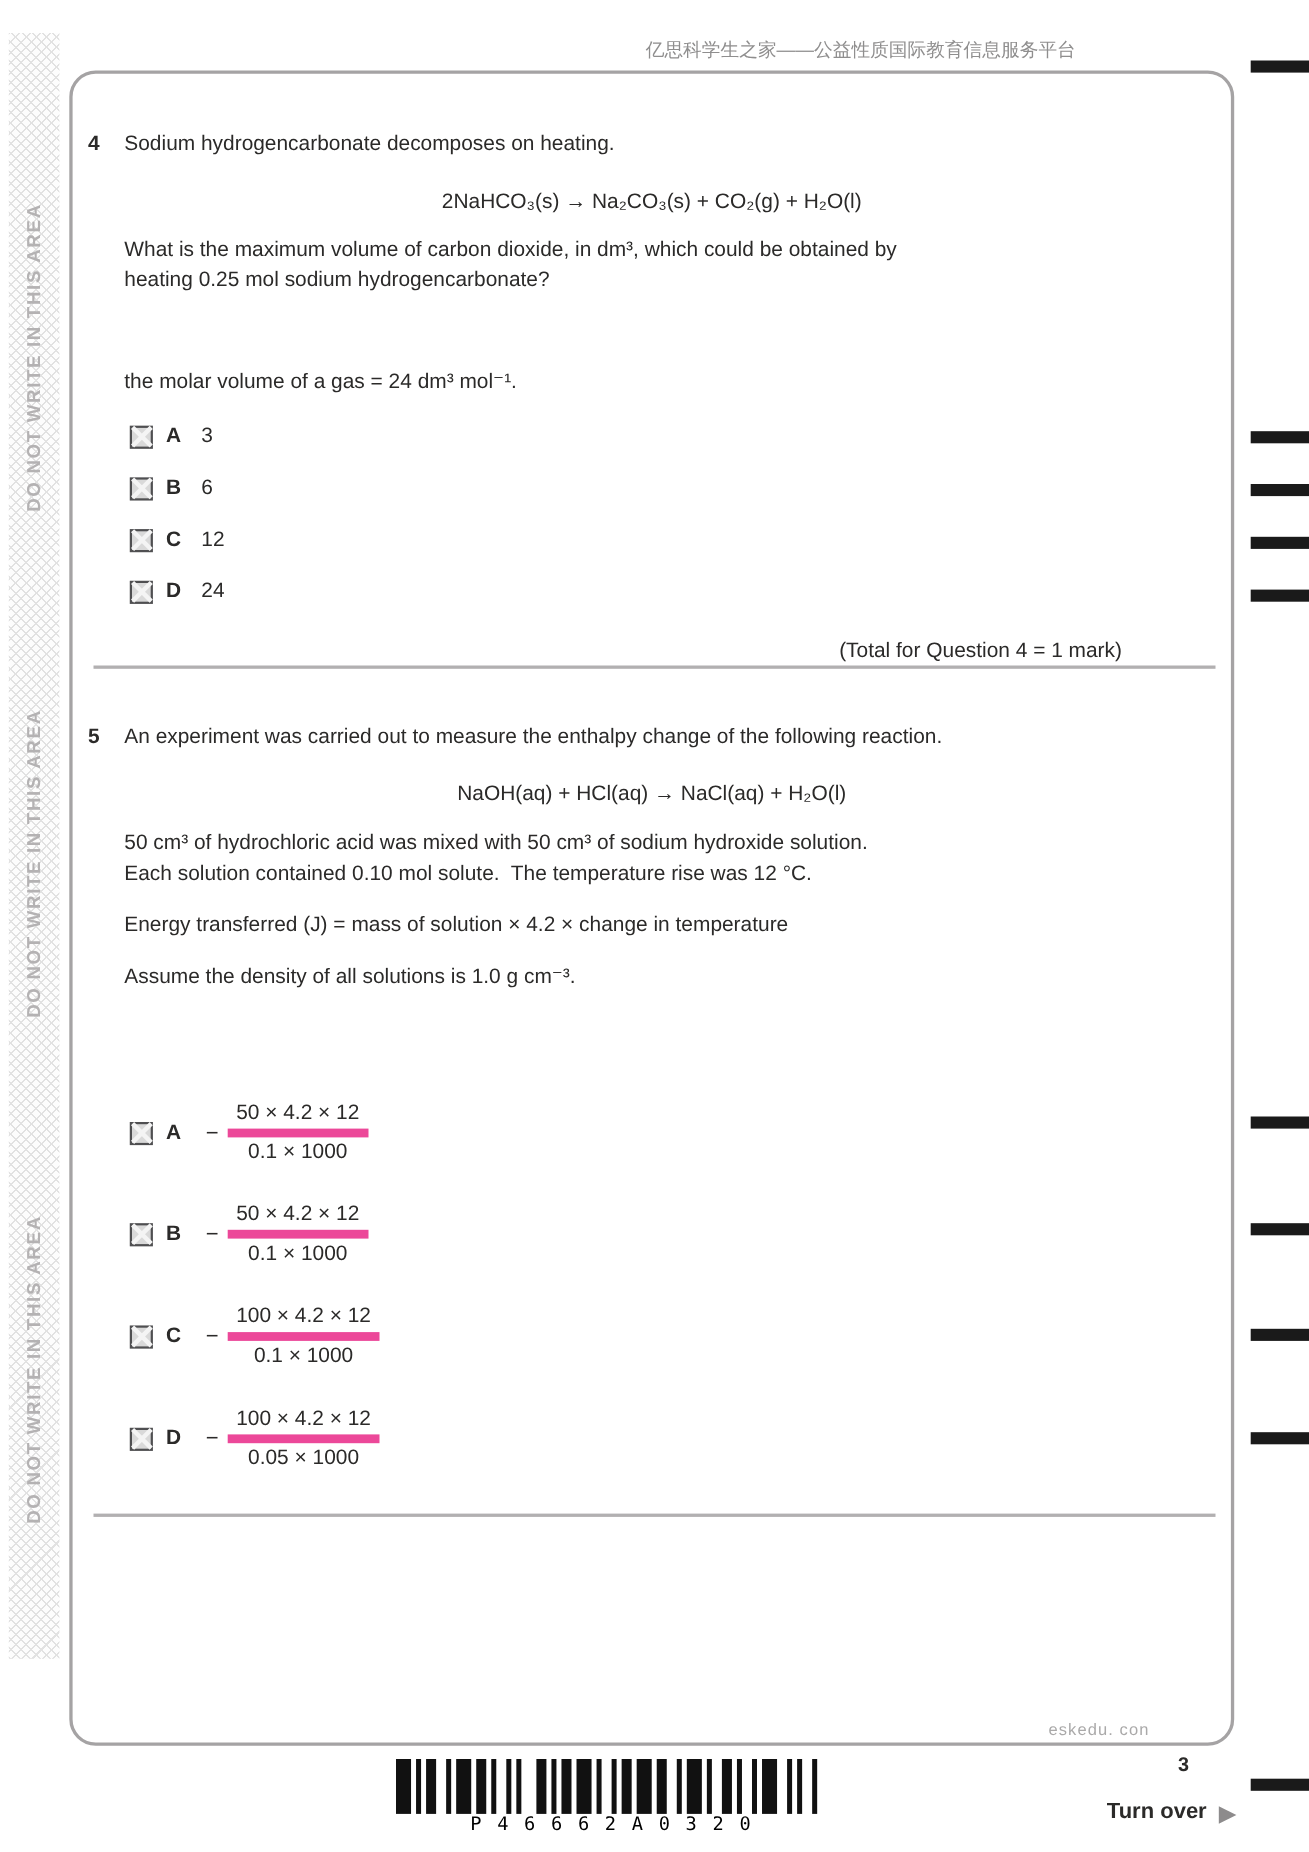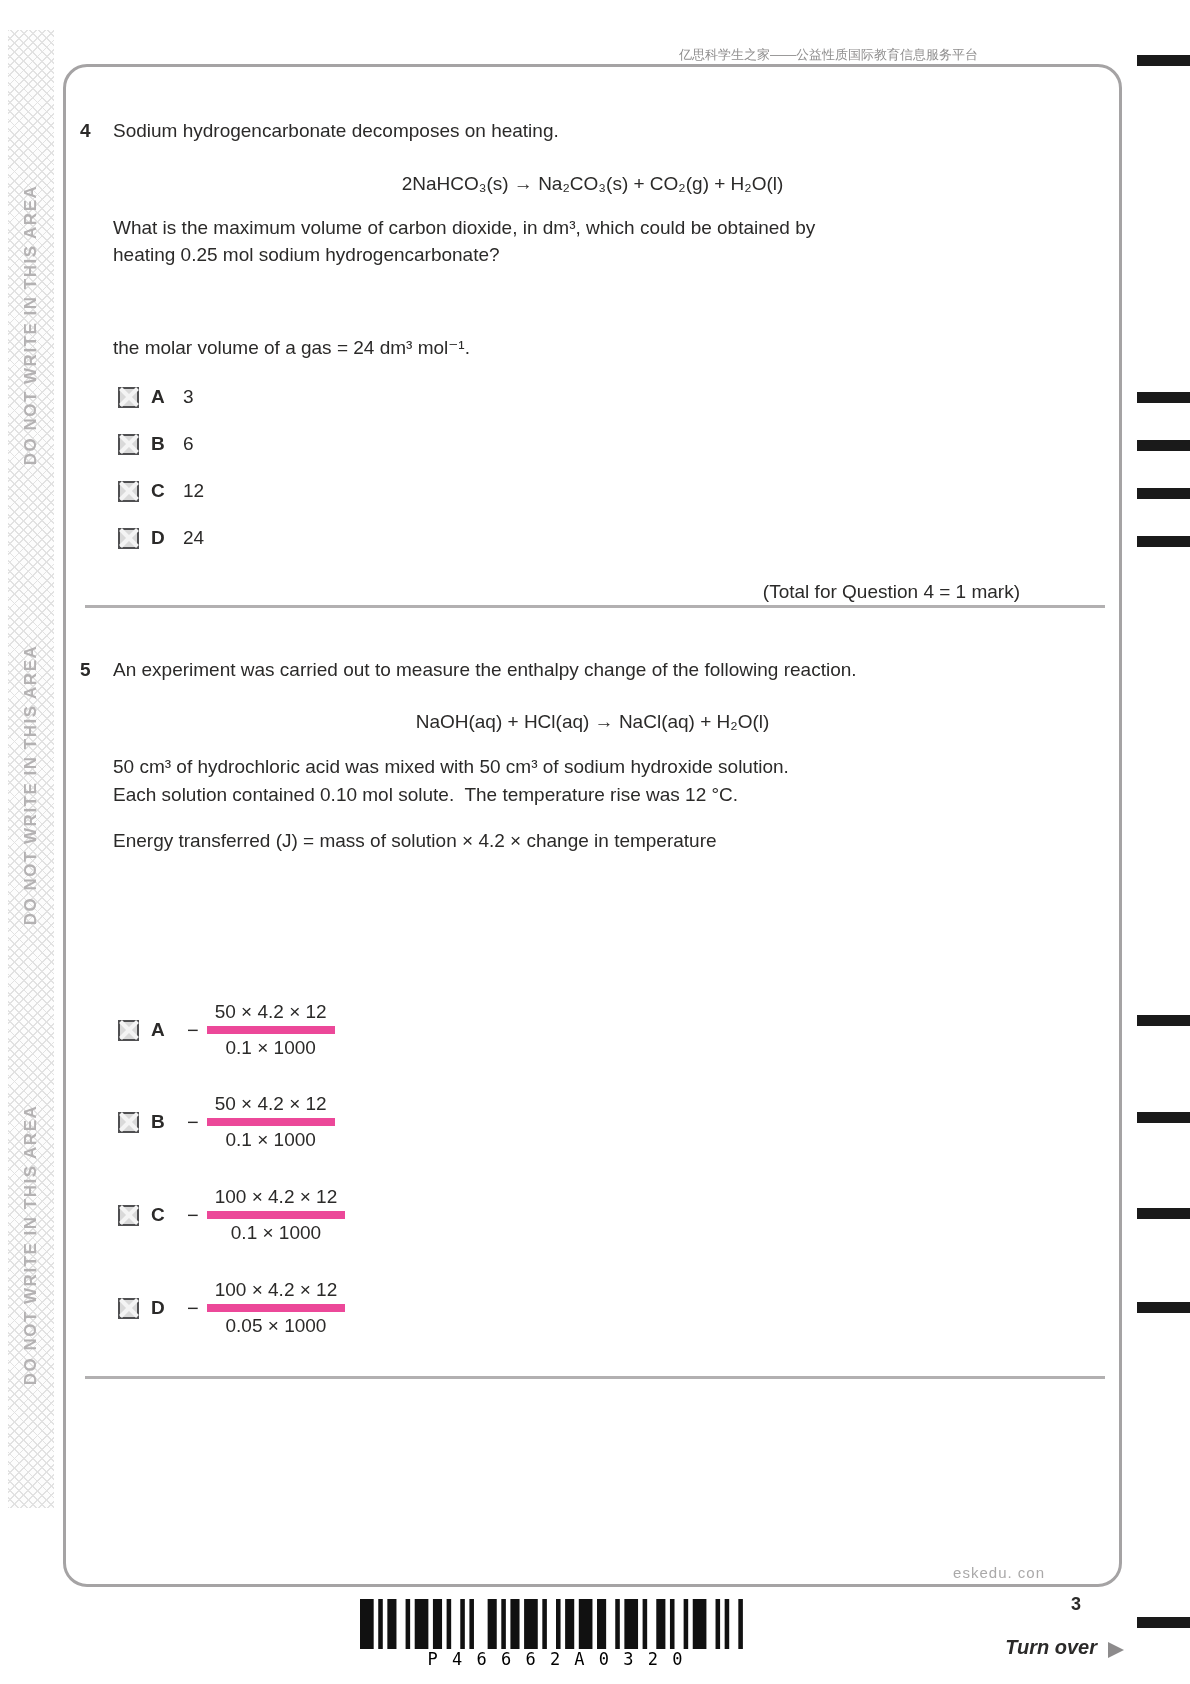--- a/index.html
+++ b/index.html
@@ -13,22 +13,22 @@
       repeating-linear-gradient(135deg,#e2e2e2 0,#e2e2e2 1.3px,transparent 1.3px,transparent 6.5px),
       #fdfdfd;}
   .side-text{position:absolute;left:-124px;width:310px;height:34px;line-height:34px;
     transform:rotate(-90deg);text-align:center;font-weight:bold;font-size:17px;
     letter-spacing:1.5px;color:#b4b2b3;white-space:nowrap;}
 
   
   .content-box{position:absolute;left:63px;top:64px;width:1059px;height:1523px;
     box-sizing:border-box;border:3px solid #a5a3a4;border-radius:24px;background:#fff;}
 
-  .header-cn{position:absolute;top:46px;left:0;width:978px;text-align:right;
-    font-size:13px;color:#8f8e8e;white-space:nowrap;}
+  .header-cn{position:absolute;top:34px;left:0;width:978px;text-align:right;
+    font-size:17px;color:#8f8e8e;white-space:nowrap;}
 
   
   .edge-mark{position:absolute;left:1137px;width:53px;height:11px;background:#1a1a1a;}
 
   .qtext{position:absolute;font-size:19px;white-space:nowrap;}
   .qnum{font-weight:bold;}
   .equation{position:absolute;left:85px;width:1015px;text-align:center;font-size:19px;white-space:nowrap;}
 
   .opt{position:absolute;left:118px;display:flex;align-items:center;height:26px;}
   .opt5{position:absolute;left:118px;display:flex;align-items:center;height:58px;}
@@ -50,21 +50,21 @@
 
   
   .eskedu{position:absolute;top:1564px;left:845px;width:200px;text-align:right;
     font-size:15px;color:#aaa9a9;letter-spacing:1px;}
   #barcode{position:absolute;left:360px;top:1599px;}
   .bc-text{position:absolute;top:1649px;left:360px;width:392px;text-align:center;
     font-family:"DejaVu Sans Mono",monospace;font-size:17px;letter-spacing:2px;color:#000000;white-space:nowrap;}
   .page-num{position:absolute;top:1594px;left:1056px;width:40px;text-align:center;
     font-weight:bold;font-size:18px;}
   .turn-over{position:absolute;top:1636px;left:897px;width:200px;text-align:right;
-    font-weight:bold;font-style:italic;font-size:20px;}
+    font-weight:bold;font-size:20px;}
   .turn-arrow{position:absolute;top:1642px;left:1108px;width:0;height:0;
     border-left:16px solid #8d8b8c;border-top:8px solid transparent;border-bottom:8px solid transparent;}
 </style>
 </head>
 <body>
 
 <div id="page">
 
   <div class="side-hatch"></div>
   <div class="side-text" style="top:308px">DO NOT WRITE IN THIS AREA</div>
@@ -116,20 +116,21 @@
 
   <div class="total" style="top:581px">(Total for Question 4 = 1 mark)</div>
   <div class="divider" style="top:605px"></div>
 
   <div class="qtext qnum" style="left:80px;top:659px">5</div>
   <div class="qtext" style="left:113px;top:659px">An experiment was carried out to measure the enthalpy change of the following reaction.</div>
   <div class="equation" style="top:711px">NaOH(aq) + HCl(aq) → NaCl(aq) + H₂O(l)</div>
   <div class="qtext" style="left:113px;top:756px">50 cm³ of hydrochloric acid was mixed with 50 cm³ of sodium hydroxide solution.</div>
   <div class="qtext" style="left:113px;top:784px">Each solution contained 0.10 mol solute.&nbsp; The temperature rise was 12 °C.</div>
   <div class="qtext" style="left:113px;top:830px">Energy transferred (J) = mass of solution × 4.2 × change in temperature</div>
+  <div class="qtext" style="left:113px;top:877px">Assume the density of all solutions is 1.0 g cm⁻³.</div>
 
   <div class="opt5" style="top:1001px">
     <span class="checkbox"></span>
     <span class="opt-letter">A</span>
     <span class="minus">−</span>
     <span class="fraction">
       <span class="fr-num">50 × 4.2 × 12</span>
       <span class="fr-den">0.1 × 1000</span>
     </span>
   </div>

